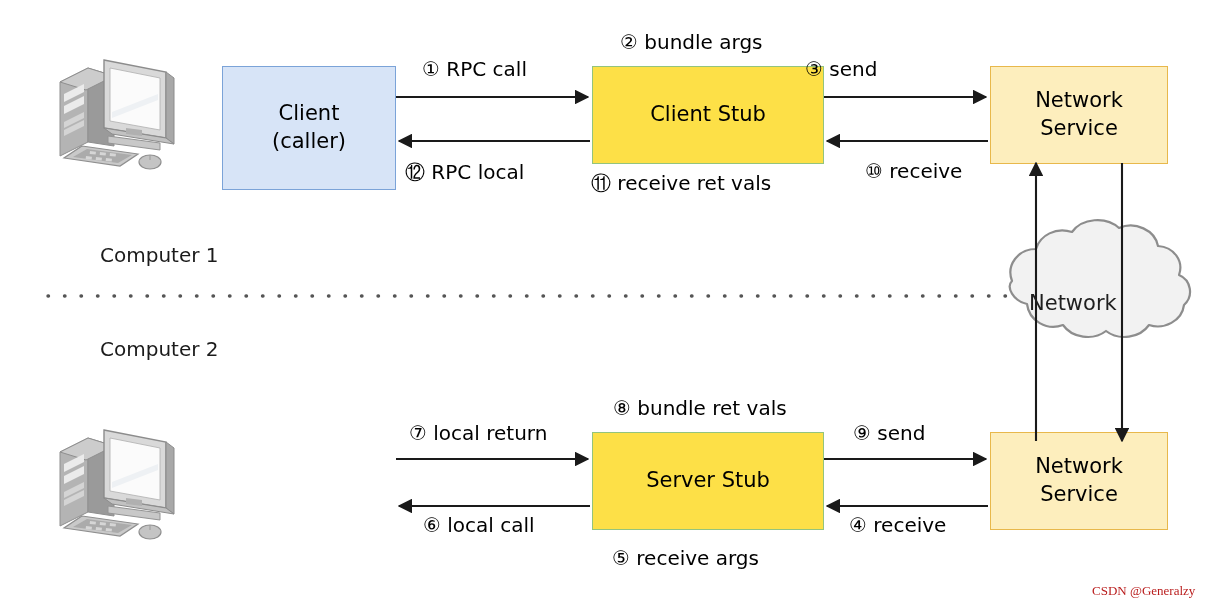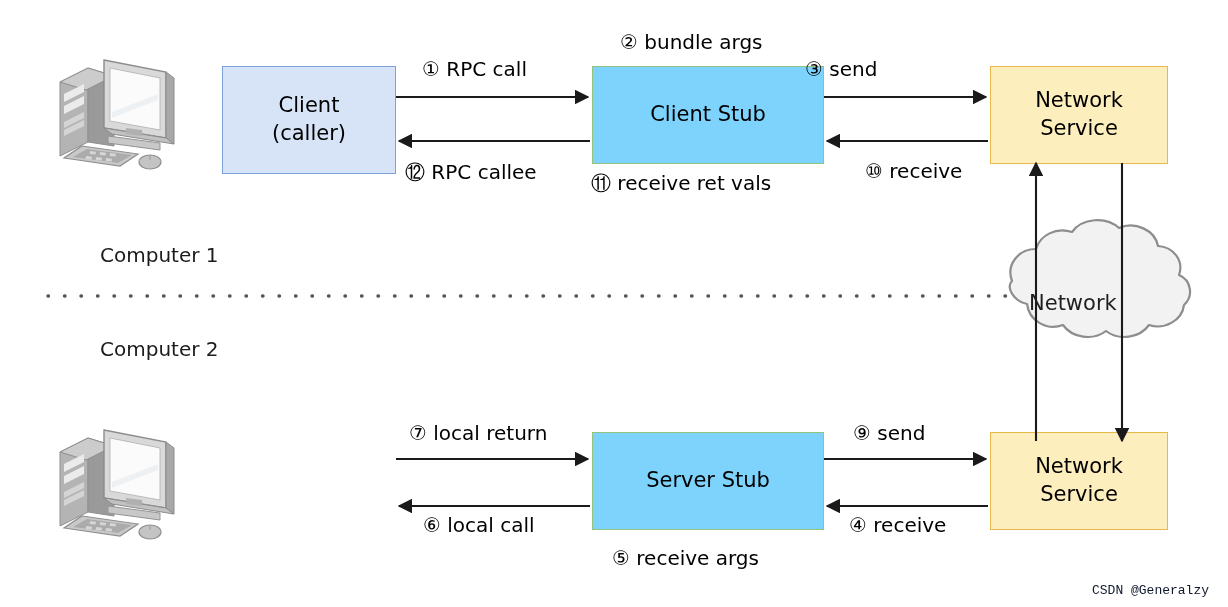--- a/index.html
+++ b/index.html
@@ -31,21 +31,21 @@
     color: #000000;
     line-height: 1.32;
     text-align: center;
     border-width: 1.5px;
     border-style: solid;
     z-index: 4;
   }
   .node .ln { display: block; white-space: nowrap; }
 
   .node-blue   { background: #d7e4f7; border-color: #7ba3d8; }
-  .node-green  { background: #7dd3fc; border-color: #93c47d; }
+  .node-green  { background: #fde047; border-color: #93c47d; }
   .node-yellow { background: #fdeebd; border-color: #e8b84b; }
 
   
   .label {
     position: absolute;
     font-family: "DejaVu Sans", sans-serif;
     font-size: 20px;
     color: #000000;
     white-space: nowrap;
     z-index: 6;
@@ -56,23 +56,23 @@
     color: #1b1b1b;
     margin-left: 48px;
   }
   .cloud-label {
     font-size: 21px;
     color: #1f1f1f;
     z-index: 7;
   }
   .watermark {
     position: absolute;
-    font-family: Liberation Mono, monospace;
+    font-family: Liberation Serif, serif;
     font-size: 13px;
-    color: #0f172a;
+    color: #b91c1c;
     white-space: nowrap;
     z-index: 9;
   }
 
   
   .layer {
     position: absolute;
     left: 0; top: 0;
     width: 1228px;
     height: 607px;
@@ -169,21 +169,21 @@
       <line x1="824" y1="459" x2="986" y2="459"></line>
 
       <line x1="988" y1="506" x2="827" y2="506"></line>
 
       <line x1="1036" y1="441" x2="1036" y2="163"></line>
 
       <line x1="1122" y1="163" x2="1122" y2="441"></line>
     </g>
   </svg>
 
-  <div class="node node-blue" style="left:222px; top:66px; width:174px; height:108px;">
+  <div class="node node-blue" style="left:222px; top:66px; width:174px; height:124px;">
     <span class="ln">Client</span>
     <span class="ln">(caller)</span>
   </div>
 
   <div class="node node-green" style="left:592px; top:66px; width:232px; height:98px;">
     <span class="ln">Client Stub</span>
   </div>
 
   <div class="node node-yellow" style="left:990px; top:66px; width:178px; height:98px;">
     <span class="ln">Network</span>
@@ -215,33 +215,37 @@
     <span>bundle args</span>
   </div>
 
   <div class="label" style="left:805px; top:57px;">
     <span>③</span>
     <span>send</span>
   </div>
 
   <div class="label" style="left:405px; top:159px;">
     <span>⑫</span>
-    <span>RPC callee</span>
+    <span>RPC local</span>
   </div>
 
   <div class="label" style="left:591px; top:170px;">
     <span>⑪</span>
     <span>receive ret vals</span>
   </div>
 
   <div class="label" style="left:849px; top:159px;margin-left:16px;">
     <span>⑩</span>
     <span>receive</span>
   </div>
 
+  <div class="label" style="left:613px; top:396px;">
+    <span>⑧</span>
+    <span>bundle ret vals</span>
+  </div>
 
   <div class="label" style="left:409px; top:421px;">
     <span>⑦</span>
     <span>local return</span>
   </div>
 
   <div class="label" style="left:853px; top:421px;">
     <span>⑨</span>
     <span>send</span>
   </div>

